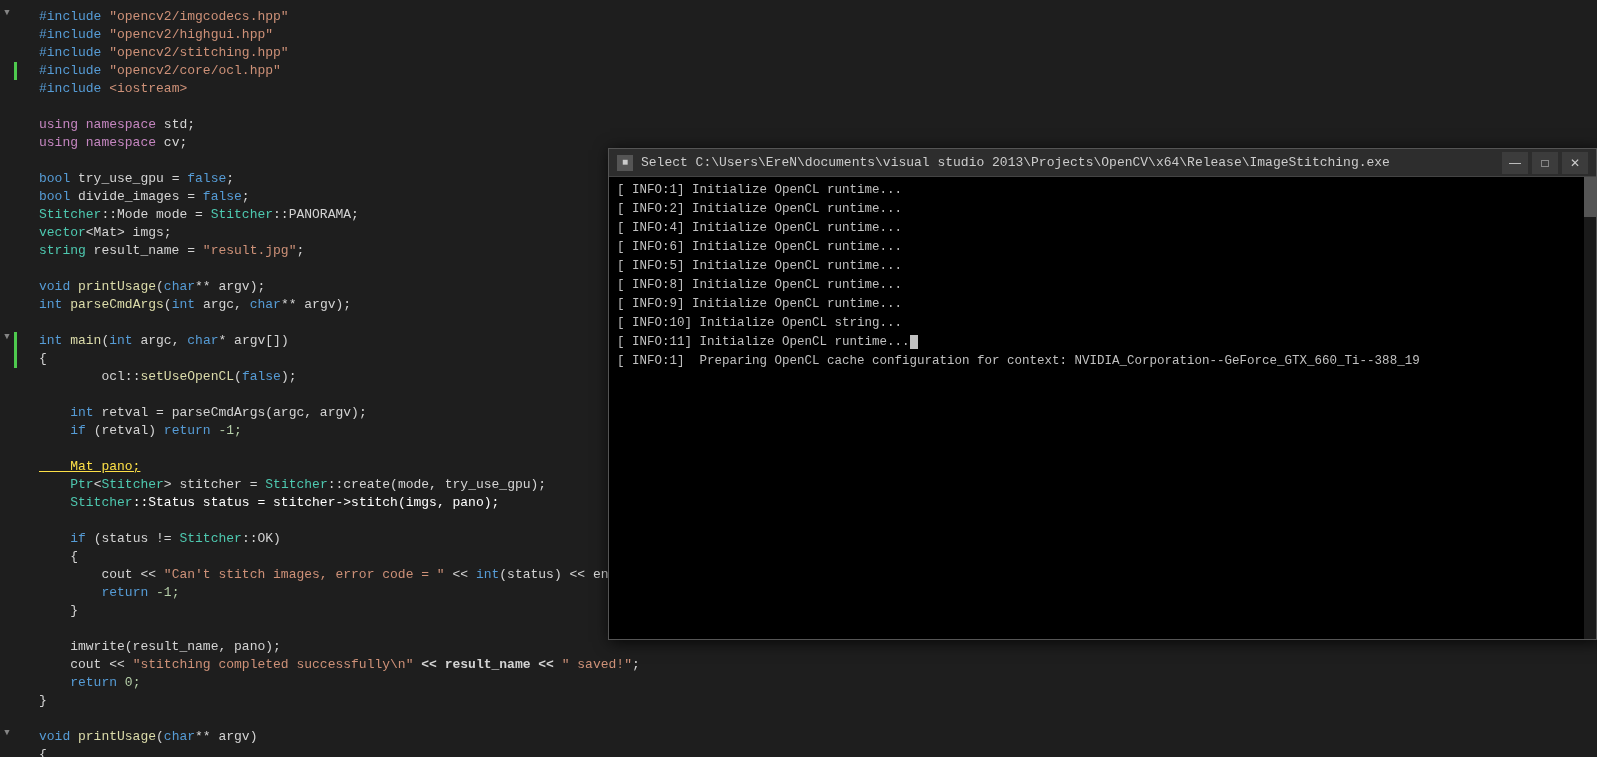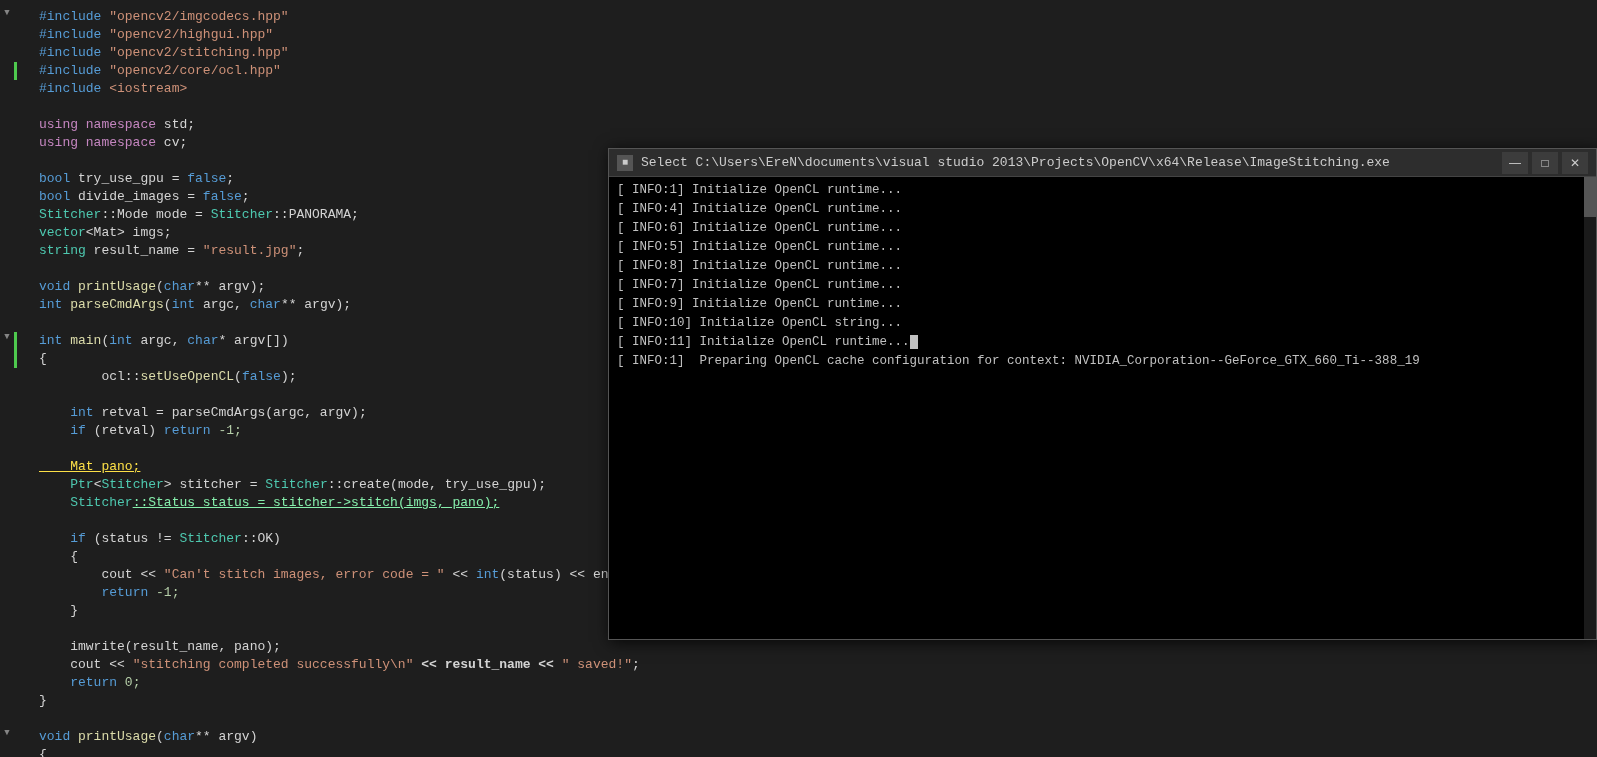--- a/index.html
+++ b/index.html
@@ -309,21 +309,21 @@
         <span class="code-content"><span style="color: #fde047; text-decoration: underline;">    Mat pano;</span></span>
       </div>
       <div class="code-line">
         <div class="line-gutter"></div>
         <div class="no-bar"></div>
         <span class="code-content"><span style="color: rgb(212, 212, 212);">    </span><span style="color: rgb(78, 201, 176);">Ptr</span><span style="color: rgb(212, 212, 212);">&lt;</span><span style="color: rgb(78, 201, 176);">Stitcher</span><span style="color: rgb(212, 212, 212);">&gt; stitcher = </span><span style="color: rgb(78, 201, 176);">Stitcher</span><span style="color: rgb(212, 212, 212);">::create(mode, try_use_gpu);</span></span>
       </div>
       <div class="code-line">
         <div class="line-gutter"></div>
         <div class="no-bar"></div>
-        <span class="code-content"><span style="color: rgb(212, 212, 212);">    </span><span style="color: rgb(78, 201, 176);">Stitcher</span><span style="color: #86efac; text-decoration: underline;">::Status status = stitcher-&gt;stitch(imgs, pano);</span></span>
+        <span class="code-content"><span style="color: rgb(212, 212, 212);">    </span><span style="color: rgb(78, 201, 176);">Stitcher</span><span style="color: #ffffff;">::Status status = stitcher-&gt;stitch(imgs, pano);</span></span>
       </div>
       <div class="code-line">
         <div class="line-gutter"></div>
         <div class="no-bar"></div>
         <span class="code-content"></span>
       </div>
       <div class="code-line">
         <div class="line-gutter"></div>
         <div class="no-bar"></div>
         <span class="code-content"><span style="color: rgb(212, 212, 212);">    </span><span style="color: rgb(86, 156, 214);">if </span><span style="color: rgb(212, 212, 212);">(status != </span><span style="color: rgb(78, 201, 176);">Stitcher</span><span style="color: rgb(212, 212, 212);">::OK)</span></span>
@@ -399,25 +399,25 @@
     <div id="terminal-title-text">Select C:\Users\EreN\documents\visual studio 2013\Projects\OpenCV\x64\Release\ImageStitching.exe</div>
     <div id="terminal-controls">
       <button class="term-ctrl-btn">—</button>
       <button class="term-ctrl-btn">□</button>
       <button class="term-ctrl-btn term-ctrl-close">✕</button>
     </div>
   </div>
   <div id="terminal-body">
     <div id="terminal-lines">
     <div class="term-line">[ INFO:1] Initialize OpenCL runtime...</div>
+        <div class="term-line">[ INFO:2] Initialize OpenCL runtime...</div>
         <div class="term-line">[ INFO:4] Initialize OpenCL runtime...</div>
         <div class="term-line">[ INFO:6] Initialize OpenCL runtime...</div>
         <div class="term-line">[ INFO:5] Initialize OpenCL runtime...</div>
         <div class="term-line">[ INFO:8] Initialize OpenCL runtime...</div>
-        <div class="term-line">[ INFO:7] Initialize OpenCL runtime...</div>
         <div class="term-line">[ INFO:9] Initialize OpenCL runtime...</div>
         <div class="term-line">[ INFO:10] Initialize OpenCL string...</div>
         <div class="term-line">[ INFO:11] Initialize OpenCL runtime...<span class="term-cursor"></span></div>
         <div class="term-line">[ INFO:1]  Preparing OpenCL cache configuration for context: NVIDIA_Corporation--GeForce_GTX_660_Ti--388_19</div>
       </div>
     <div class="term-scrollbar">
       <div class="term-scrollbar-thumb"></div>
     </div>
   </div>
 </div>

